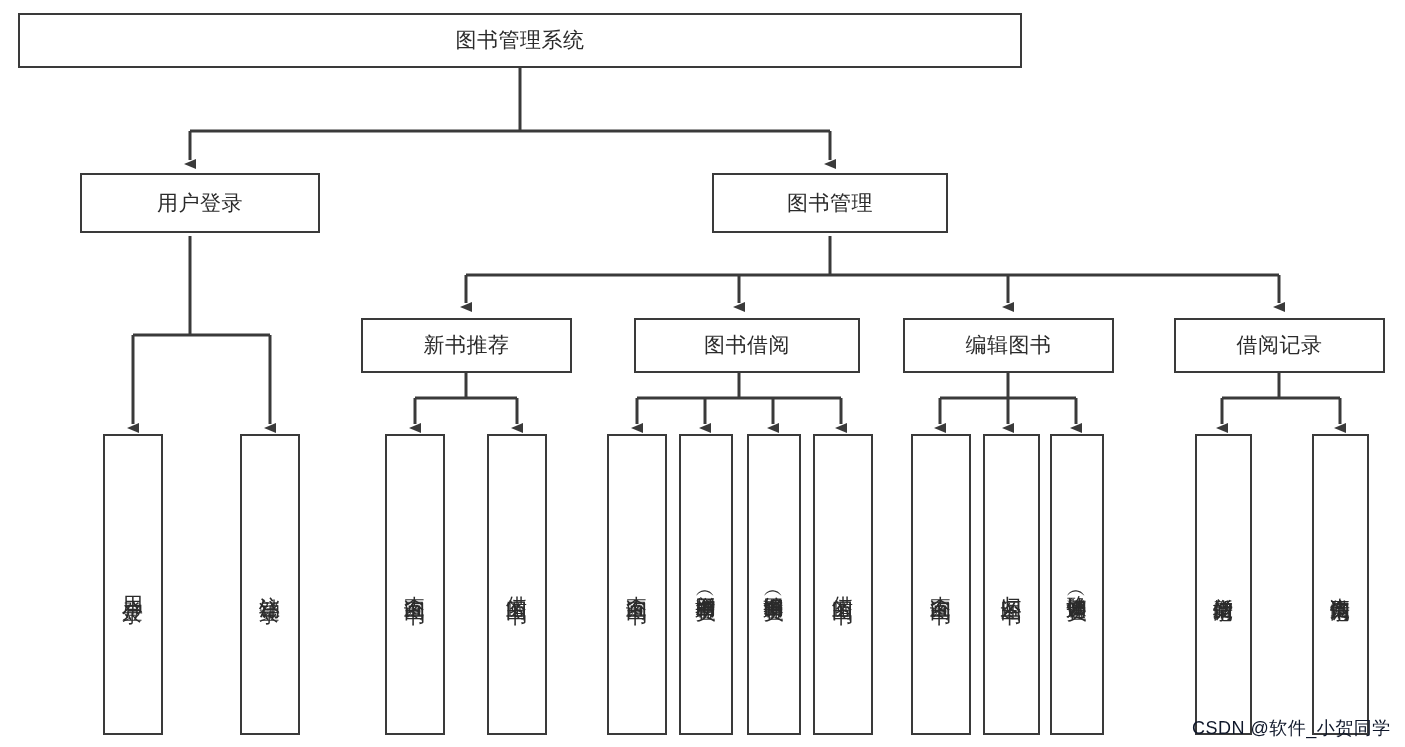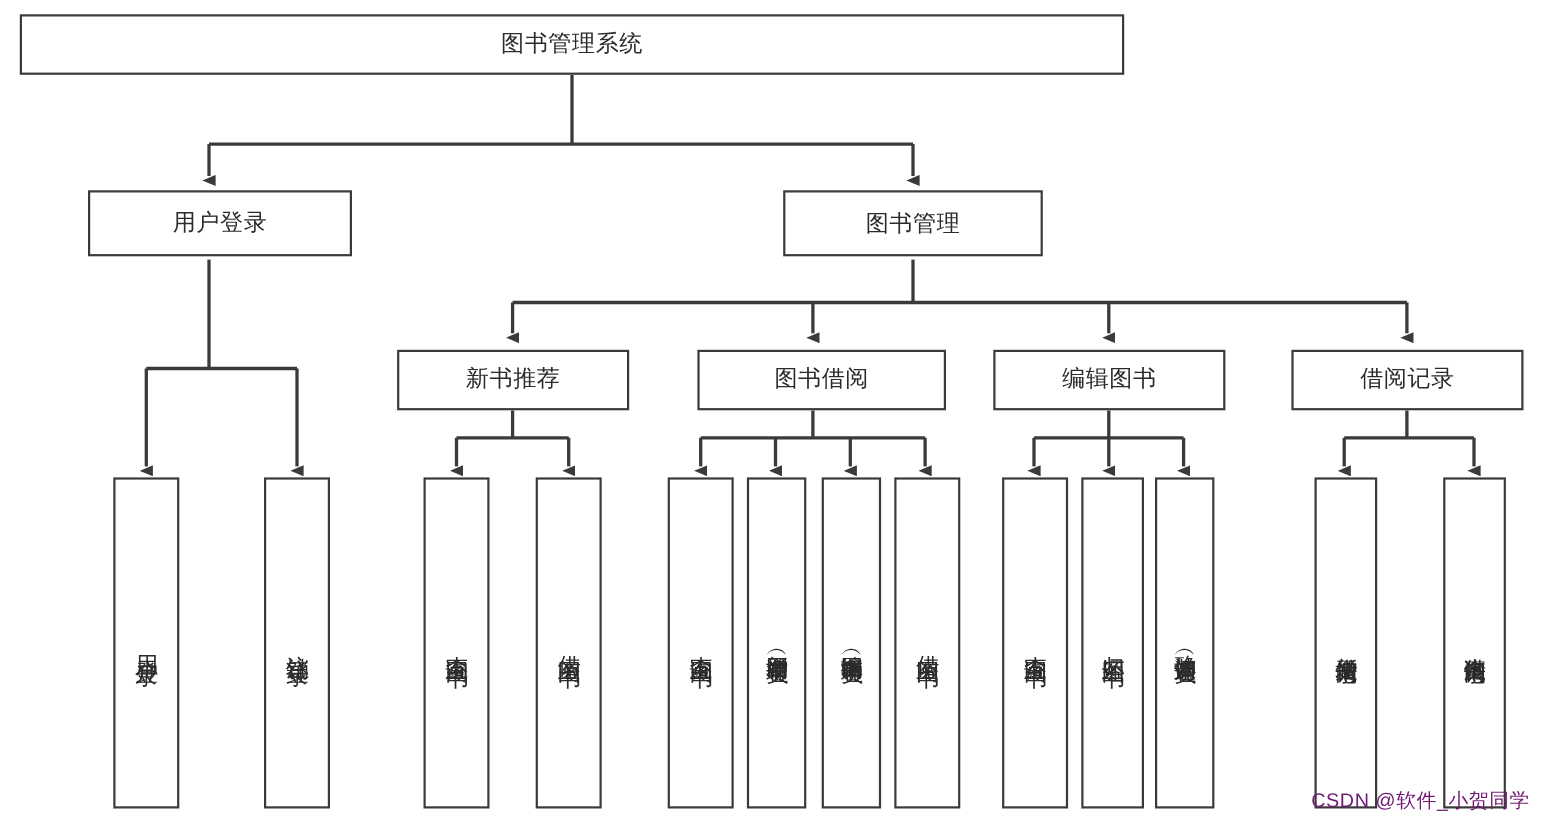--- a/index.html
+++ b/index.html
@@ -54,21 +54,21 @@
     font-size: 21px;
     letter-spacing: 3px;
     line-height: 1;
   }
   .node.vert.tight .label {
     font-size: 20px;
     letter-spacing: 1px;
   }
   .watermark {
     position: absolute;
-    color: #701a75;
+    color: #0f172a;
     font-size: 18px;
     white-space: nowrap;
     letter-spacing: 0.5px;
     user-select: none;
   }
 </style>
 </head>
 <body>
 
 <div id="canvas">

